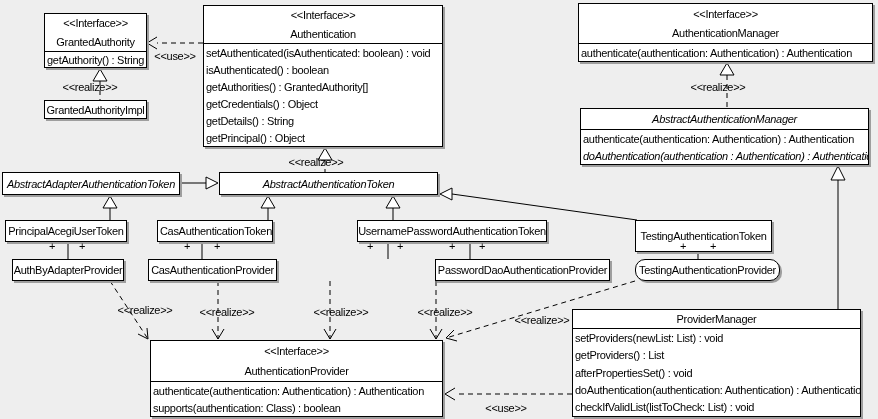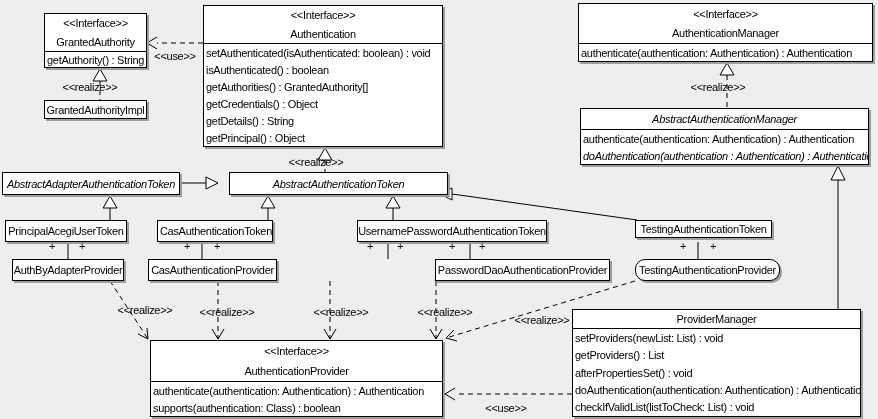--- a/index.html
+++ b/index.html
@@ -122,41 +122,41 @@
       <div class="uml-methods">
         <div class="uml-method">authenticate(authentication: Authentication) : Authentication</div>
         <div class="uml-method it">doAuthentication(authentication : Authentication) : Authentication</div>
       </div>
     </div>
     <div class="uml-class" style="left: 2px; top: 172px; width: 178px; height: 23px;">
       <div class="uml-title grow">
         <div class="it">AbstractAdapterAuthenticationToken</div>
       </div>
     </div>
-    <div class="uml-class" style="left: 219px; top: 172px; width: 219px; height: 23px; margin-left: 10px;">
+    <div class="uml-class" style="left: 219px; top: 172px; width: 219px; height: 23px;">
       <div class="uml-title grow">
         <div class="it">AbstractAuthenticationToken</div>
       </div>
     </div>
     <div class="uml-class" style="left: 5px; top: 220px; width: 122px; height: 22px;">
       <div class="uml-title grow">
         <div>PrincipalAcegiUserToken</div>
       </div>
     </div>
     <div class="uml-class" style="left: 157px; top: 220px; width: 116px; height: 22px; align-items: flex-end;">
       <div class="uml-title grow">
         <div>CasAuthenticationToken</div>
       </div>
     </div>
     <div class="uml-class" style="left: 357px; top: 220px; width: 190px; height: 22px;">
       <div class="uml-title grow">
         <div>UsernamePasswordAuthenticationToken</div>
       </div>
     </div>
-    <div class="uml-class" style="left: 635px; top: 220px; width: 137px; height: 18px;">
+    <div class="uml-class" style="left: 635px; top: 220px; width: 137px; height: 32px;">
       <div class="uml-title grow">
         <div>TestingAuthenticationToken</div>
       </div>
     </div>
     <div class="uml-class" style="left: 12px; top: 259px; width: 112px; height: 22px;">
       <div class="uml-title grow">
         <div>AuthByAdapterProvider</div>
       </div>
     </div>
     <div class="uml-class" style="left: 148px; top: 259px; width: 129px; height: 22px;">

